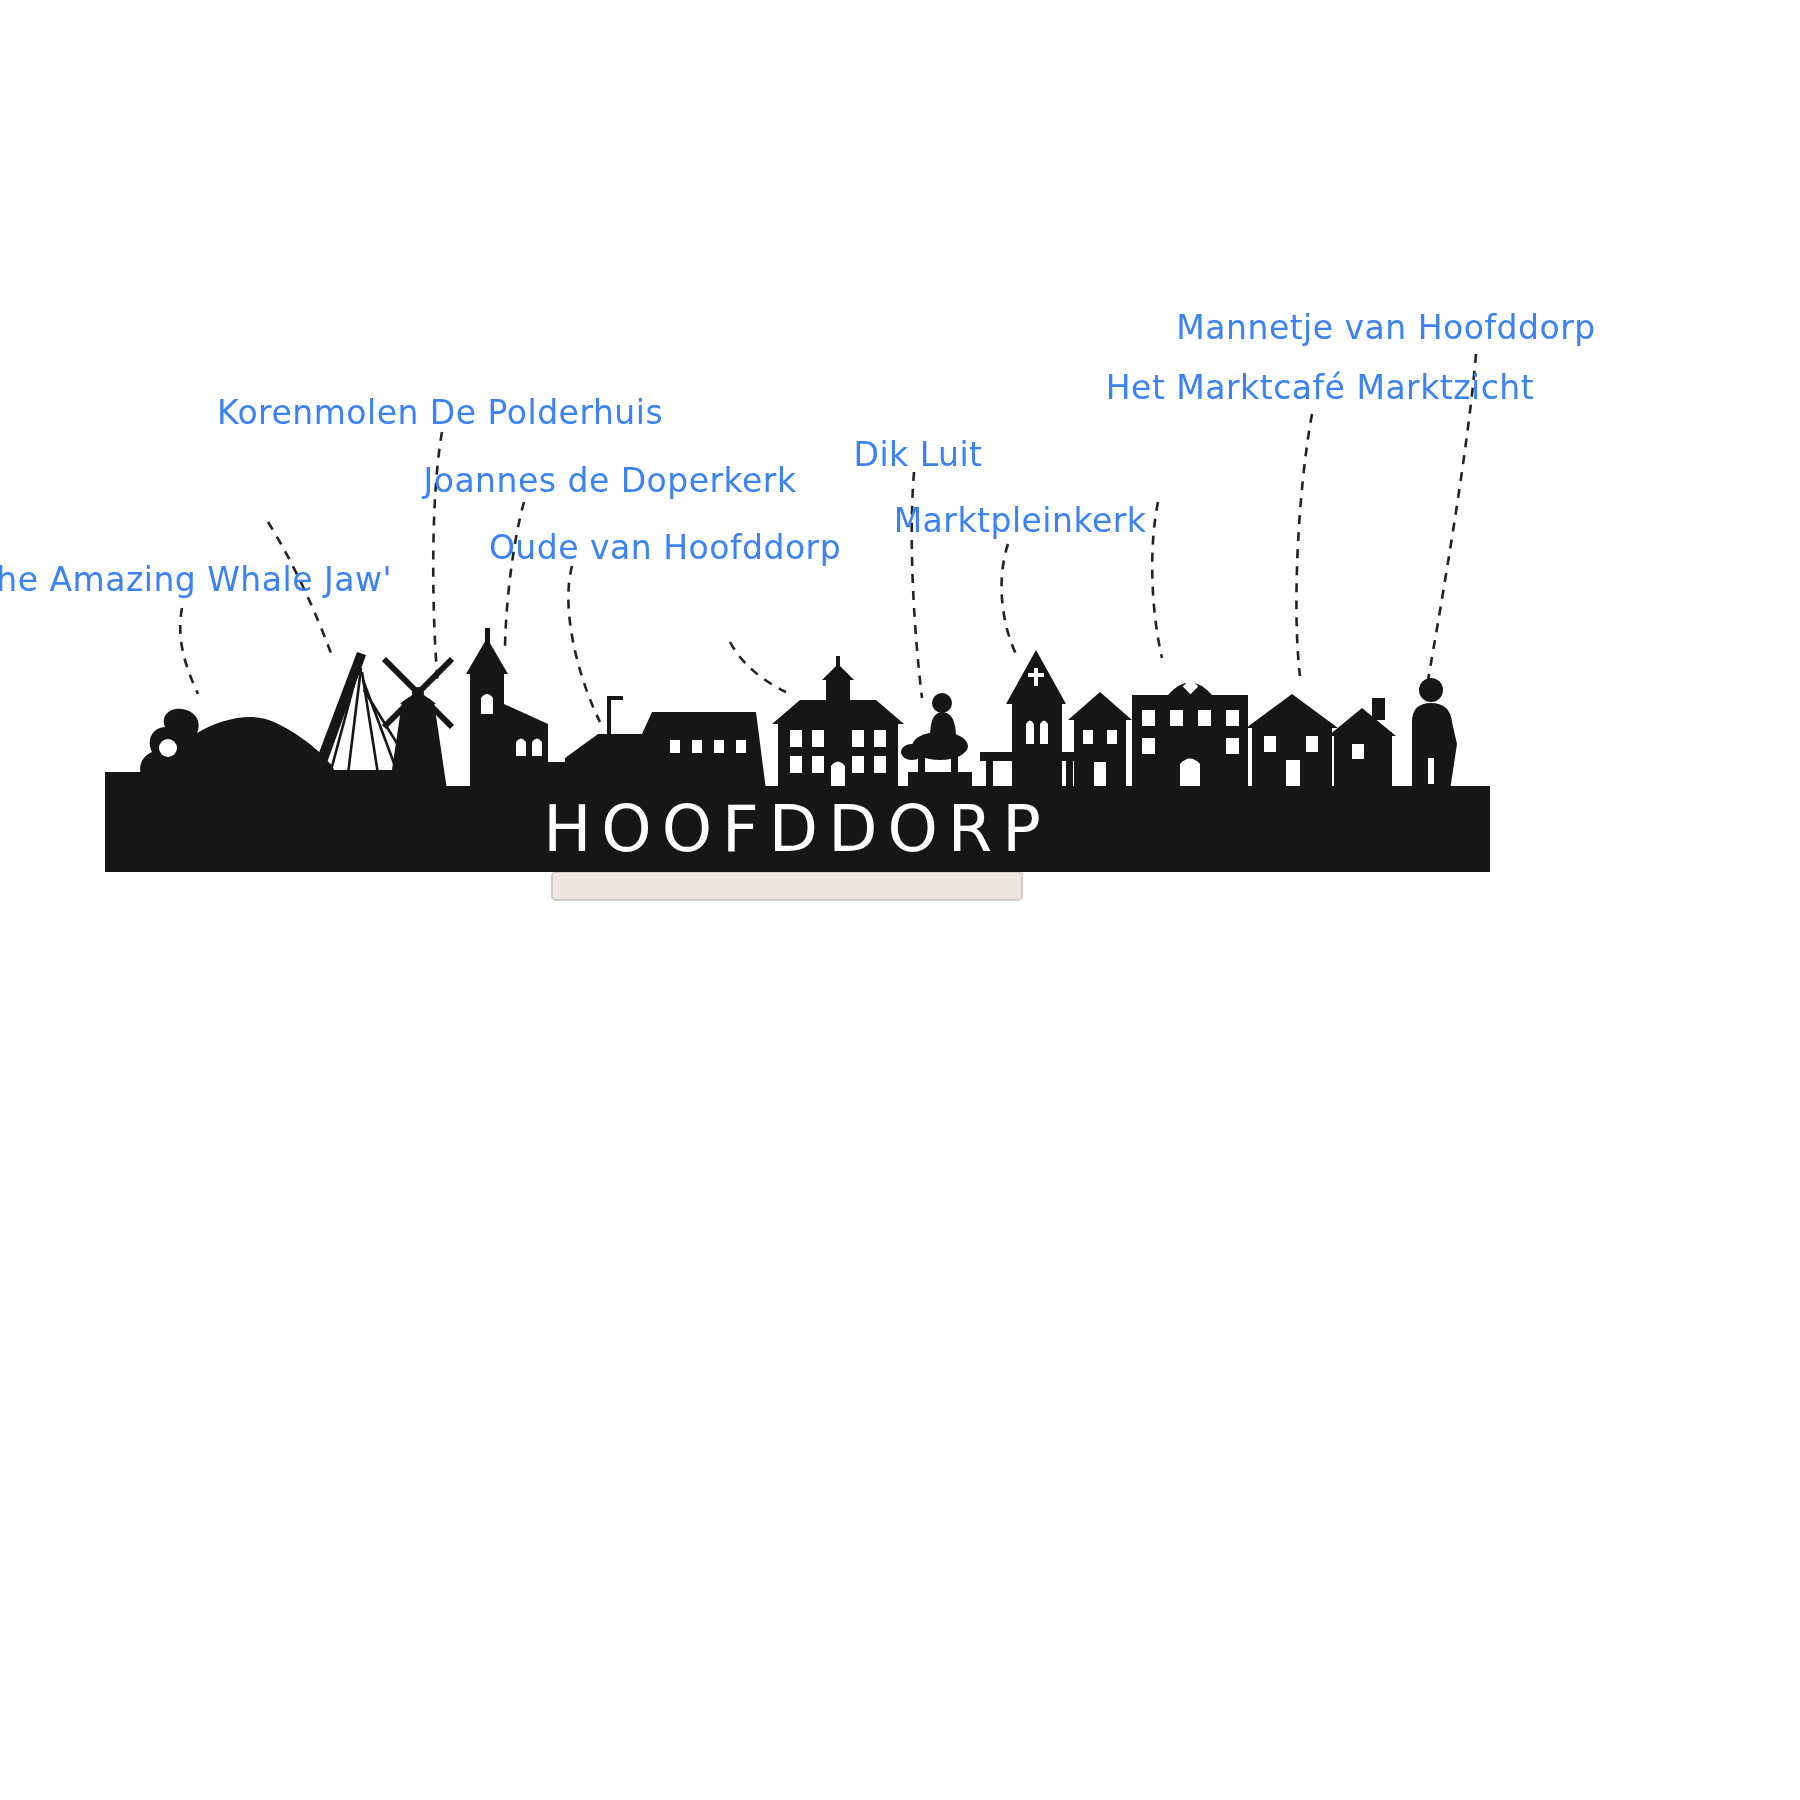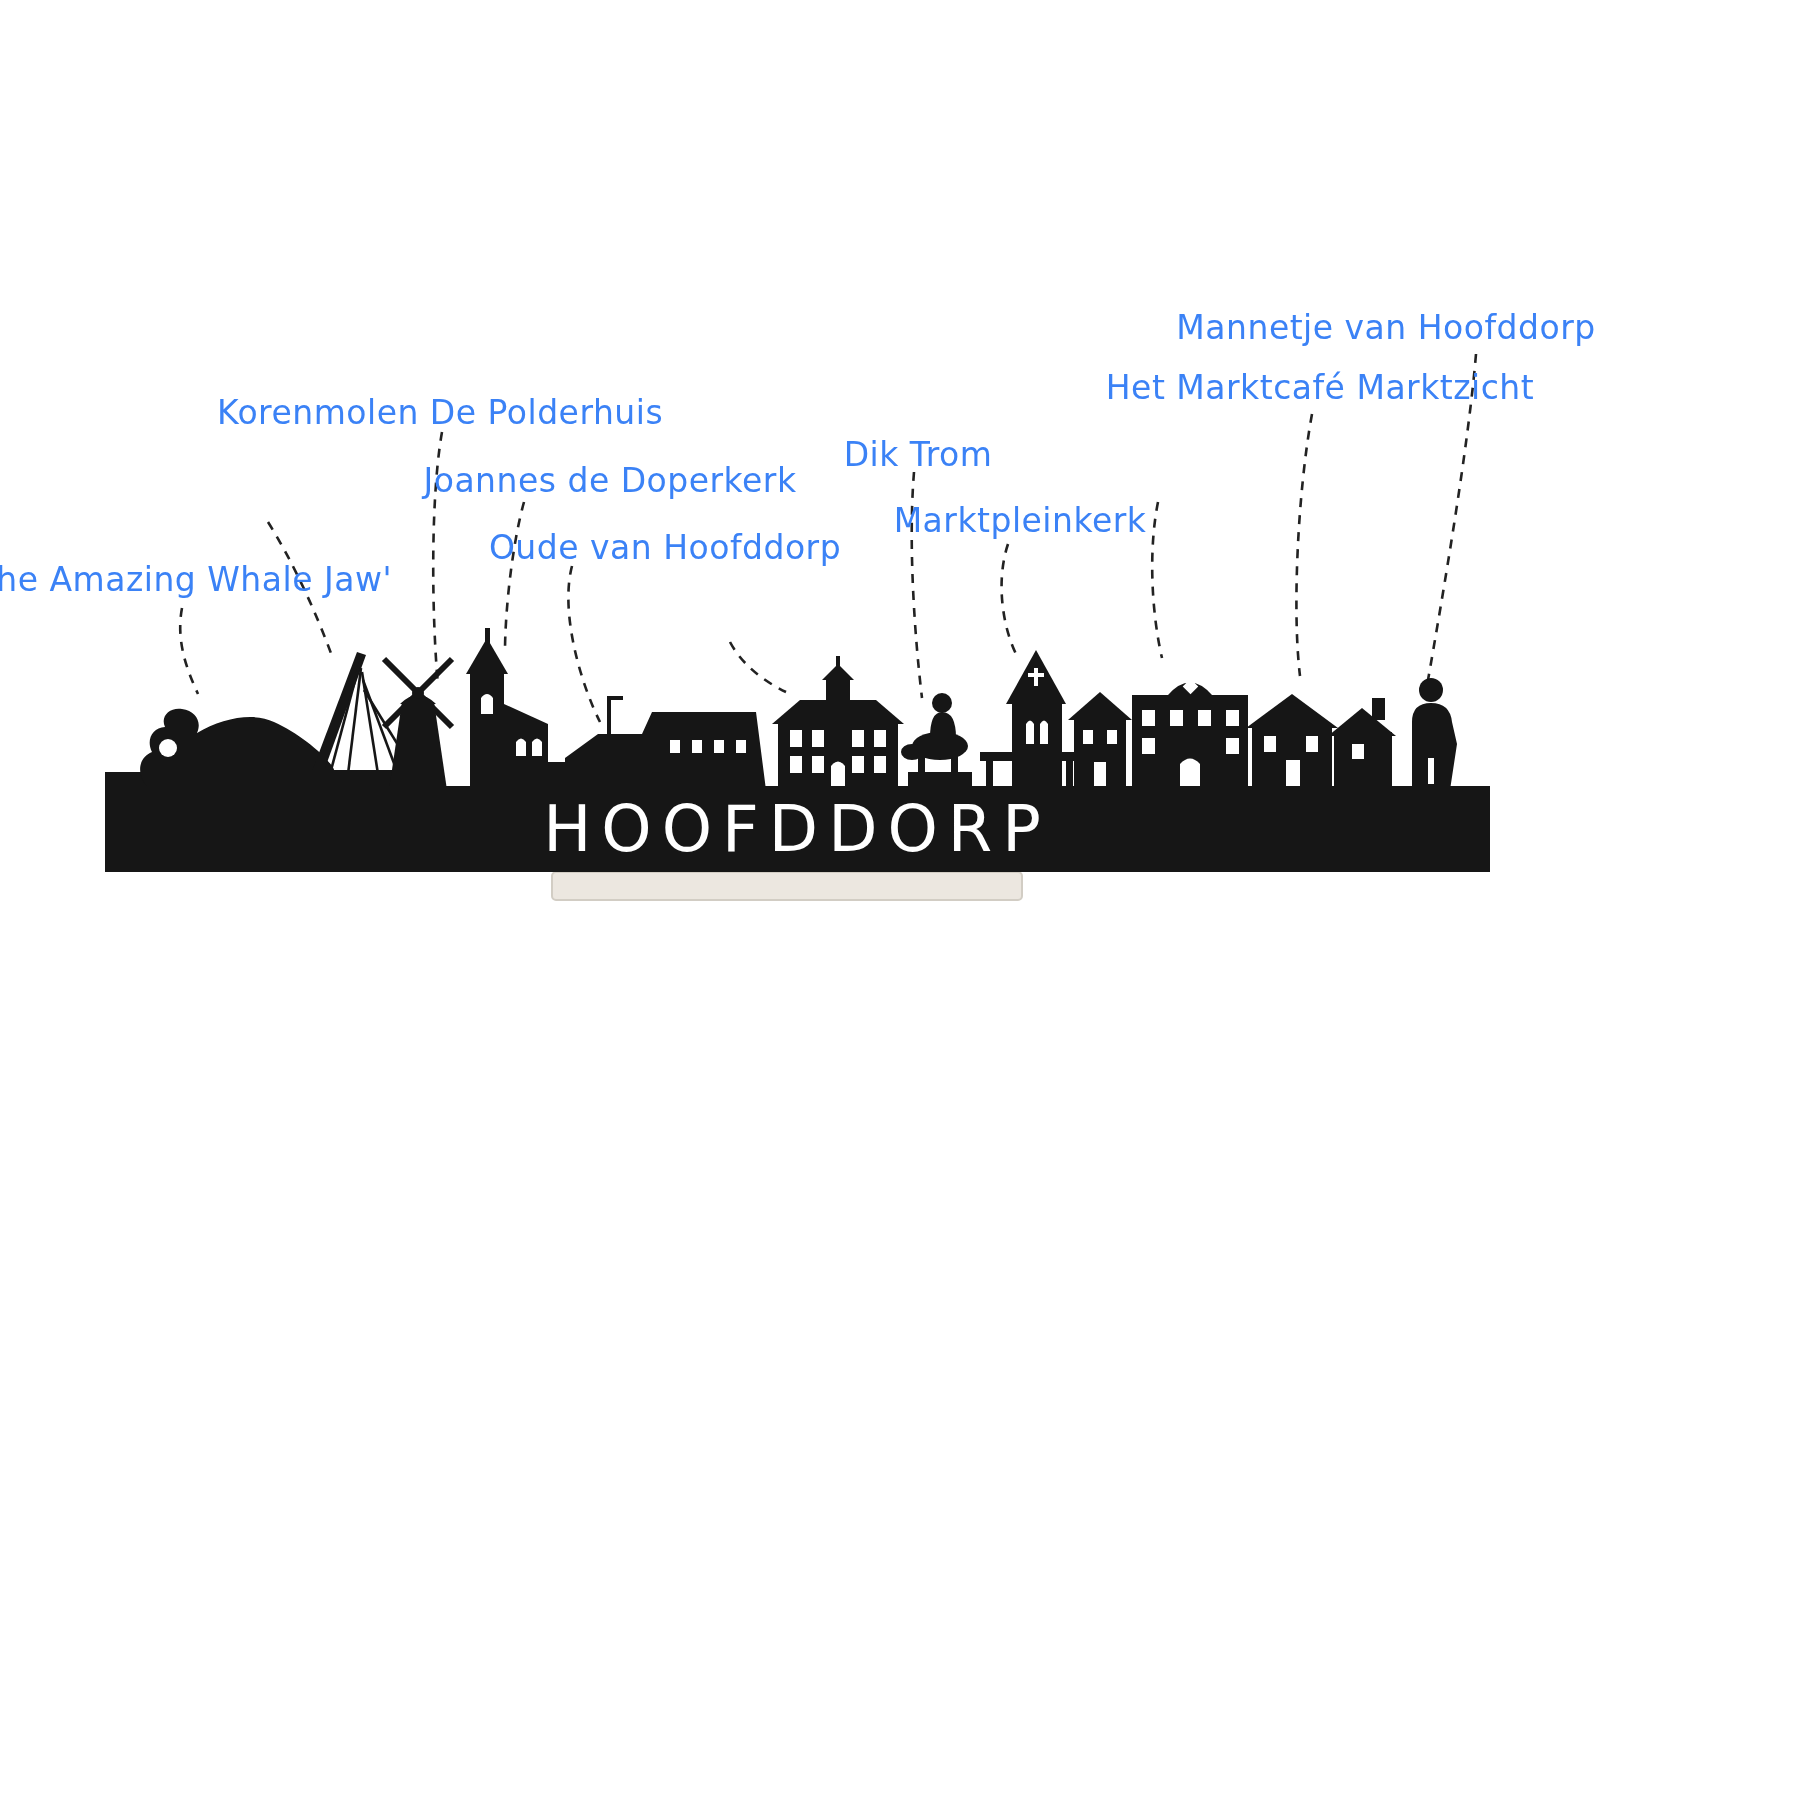--- a/index.html
+++ b/index.html
@@ -195,18 +195,18 @@
 
       <rect class="sil" x="105" y="786" width="1385" height="86"></rect>
       <text class="base-title" x="797" y="851" text-anchor="middle">HOOFDDORP</text>
     </g>
   </svg>
 
   <div class="label" style="left:179px;top:560px">'The Amazing Whale Jaw'</div>
   <div class="label" style="left:440px;top:393px">Korenmolen De Polderhuis</div>
   <div class="label" style="left:610px;top:461px">Joannes de Doperkerk</div>
   <div class="label" style="left:665px;top:528px">Oude van Hoofddorp</div>
-  <div class="label" style="left:918px;top:435px">Dik Trom</div>
+  <div class="label" style="left:918px;top:435px">Dik Luit</div>
   <div class="label" style="left:1020px;top:501px">Marktpleinkerk</div>
   <div class="label" style="left:1320px;top:368px">Het Marktcafé Marktzicht</div>
   <div class="label" style="left:1386px;top:308px">Mannetje van Hoofddorp</div>
 
 </div>
 
 </body></html>

